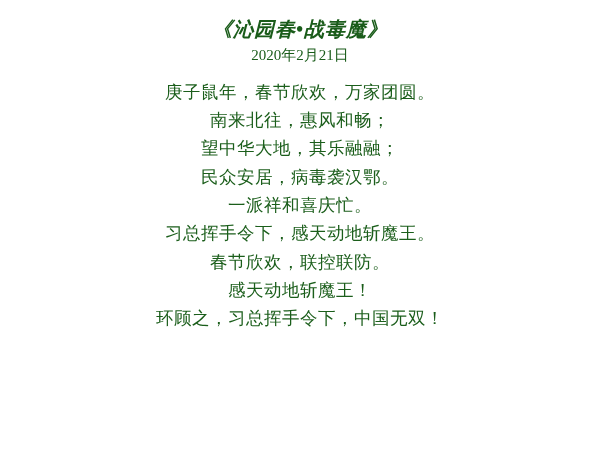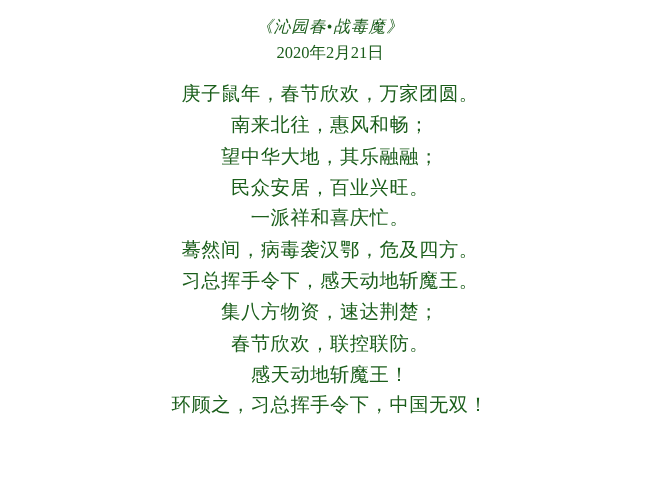--- a/index.html
+++ b/index.html
@@ -17,22 +17,22 @@
     width: 600px;
     height: 450px;
     box-sizing: border-box;
     padding: 10px 0 0 0;
     display: flex;
     flex-direction: column;
     align-items: center;
     color: #1f5f1f;
   }
   .poem-title {
-    font-size: 15px;
-    font-weight: normal;
+    font-size: 20px;
+    font-weight: bold;
     font-style: italic;
     letter-spacing: 1px;
     color: #1a5c1a;
     margin: 6px 0 2px 0;
     text-align: center;
     line-height: 1.3;
   }
   .poem-date {
     font-size: 15px;
     color: #1a5c1a;
@@ -58,22 +58,20 @@
 </head>
 <body>
 
 <div class="poem-page">
   <div class="poem-title">《沁园春•战毒魔》</div>
   <div class="poem-date">2020年2月21日</div>
   <div class="poem-body">
     <div class="poem-line">庚子鼠年，春节欣欢，万家团圆。</div>
     <div class="poem-line">南来北往，惠风和畅；</div>
     <div class="poem-line">望中华大地，其乐融融；</div>
-    <div class="poem-line">民众安居，百业兴旺。</div>
+    <div class="poem-line">民众安居，病毒袭汉鄂。</div>
     <div class="poem-line">一派祥和喜庆忙。</div>
-    <div class="poem-line">蓦然间，病毒袭汉鄂，危及四方。</div>
     <div class="poem-line">习总挥手令下，感天动地斩魔王。</div>
-    <div class="poem-line">集八方物资，速达荆楚；</div>
     <div class="poem-line">春节欣欢，联控联防。</div>
     <div class="poem-line">感天动地斩魔王！</div>
     <div class="poem-line">环顾之，习总挥手令下，中国无双！</div>
   </div>
 </div>
 
 </body></html>

